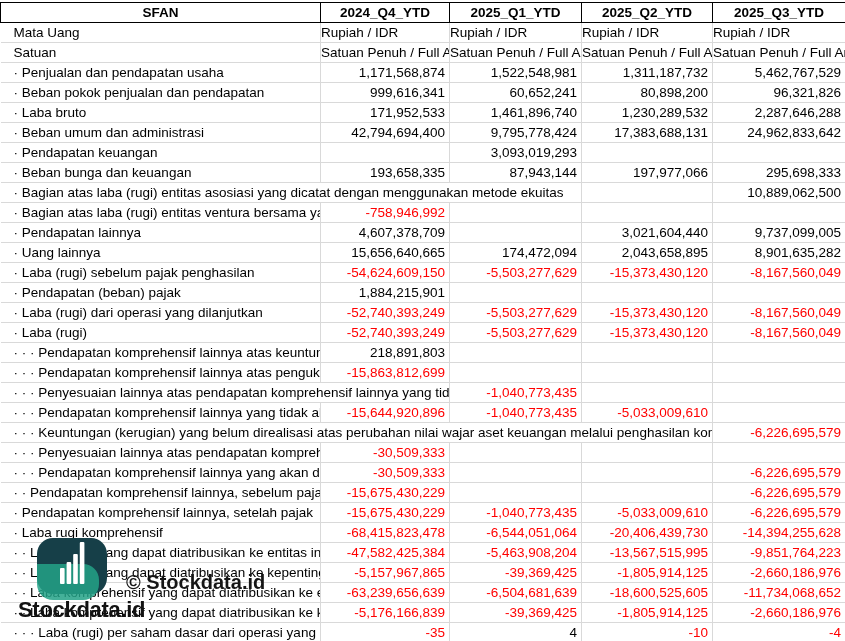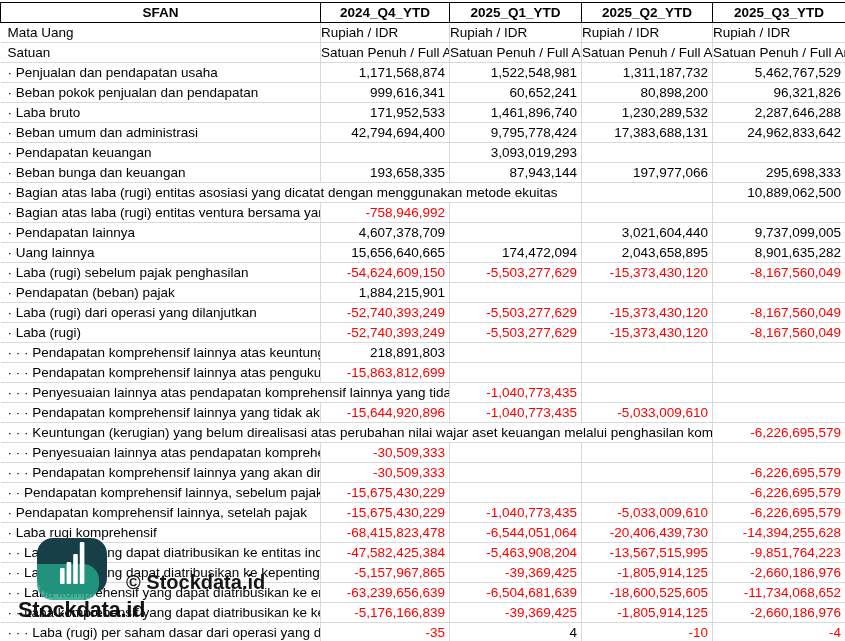--- a/index.html
+++ b/index.html
@@ -18,21 +18,21 @@
     overflow:hidden;white-space:nowrap;
   }
   .grid thead th{
     border:1px solid #000;
     font-weight:bold;text-align:center;
   }
   .grid tbody td{
     border-right:1px solid #d9d9d9;
     border-bottom:1px solid #d9d9d9;
   }
-  td.lbl{padding-left:7px;text-align:left;}
+  td.lbl{padding-left:13px;text-align:left;}
   td.meta{text-align:left;margin-left:40px;}
   td.num{padding-right:4px;text-align:right;}
   td.neg{color:#ff0000;}
   
   .wm-logo{position:absolute;left:37px;top:538px;width:70px;height:62px;}
   .wm-brand{
     position:absolute;left:18px;top:597px;
     font-size:22px;font-weight:bold;color:#121212;letter-spacing:-0.3px;
   }
   .wm-copy{

